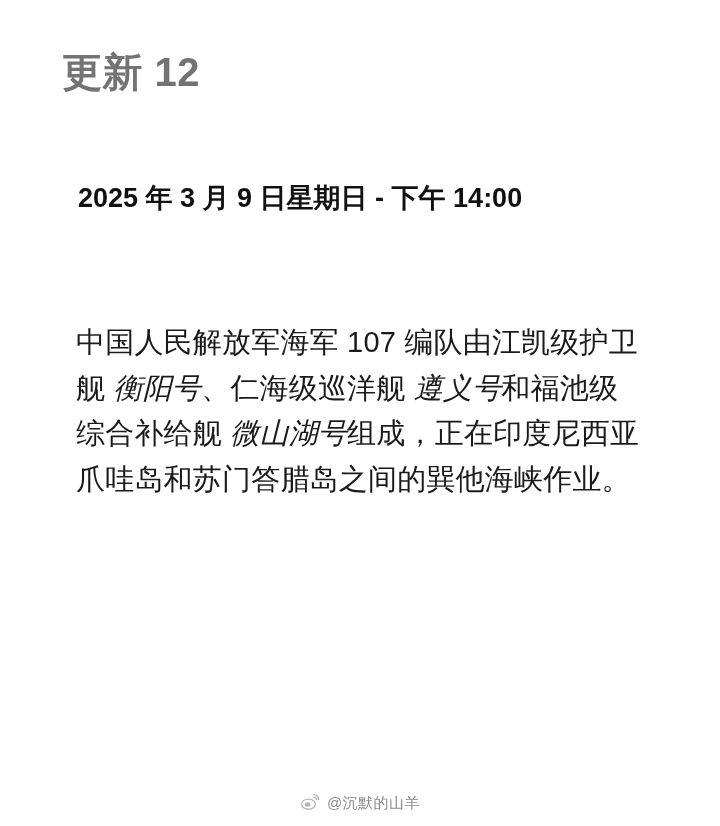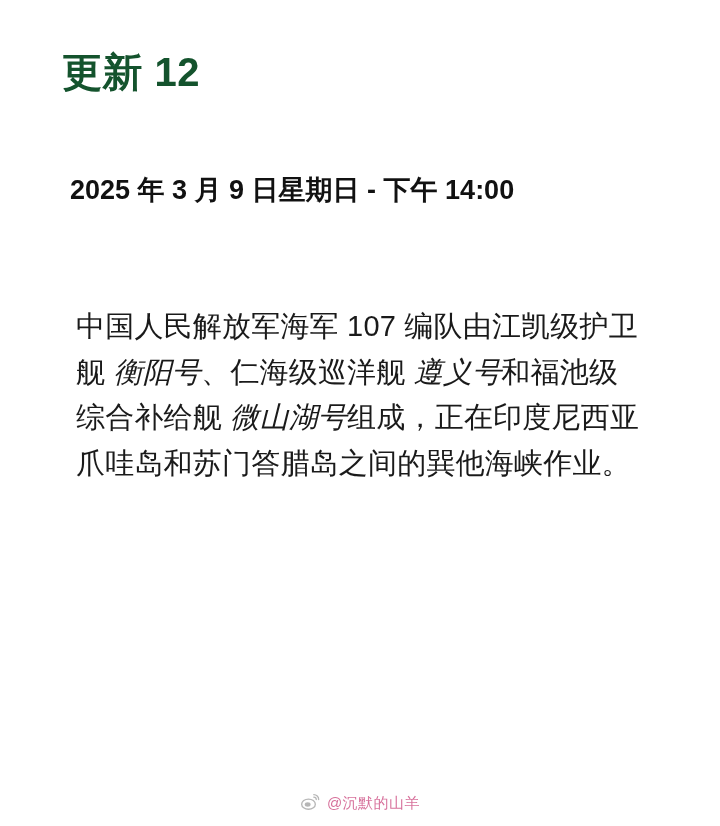--- a/index.html
+++ b/index.html
@@ -24,27 +24,27 @@
     padding: 36px 62px 0 62px;
     background: #ffffff;
   }
   .doc-title {
     font-size: 40px;
     font-weight: 700;
     letter-spacing: 0.5px;
     line-height: 1.2;
     margin: 0;
     padding-top: 12px;
-    color: #14532d;
+    color: #737373;
   }
   .doc-subtitle {
     font-size: 27px;
     font-weight: 700;
     line-height: 1.55;
-    margin: 8px;
+    margin: 16px;
     padding-top: 66px;
     color: #111111;
     max-width: 510px;
   }
   .body-block {
     padding-top: 70px;
   }
   .para {
     font-size: 29px;
     line-height: 1.58;
@@ -69,21 +69,21 @@
     gap: 7px;
     opacity: 0.62;
   }
   .weibo-logo {
     width: 20px;
     height: 20px;
     display: block;
   }
   .watermark-text {
     font-size: 15px;
-    color: #be185d;
+    color: #404040;
     line-height: 1;
     letter-spacing: 0.5px;
   }
 </style>
 </head>
 <body>
 
 <div class="page">
 
   <h1 class="doc-title">更新 12</h1>

